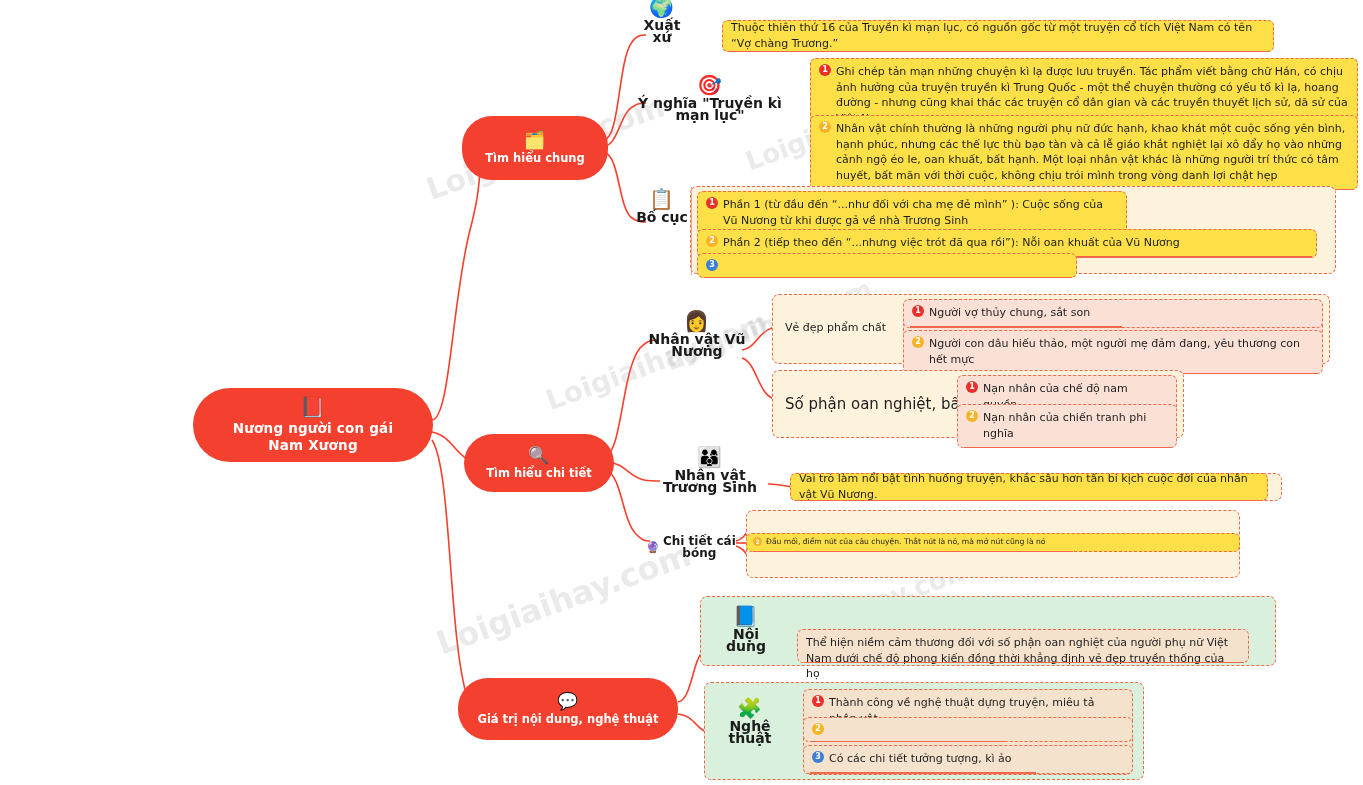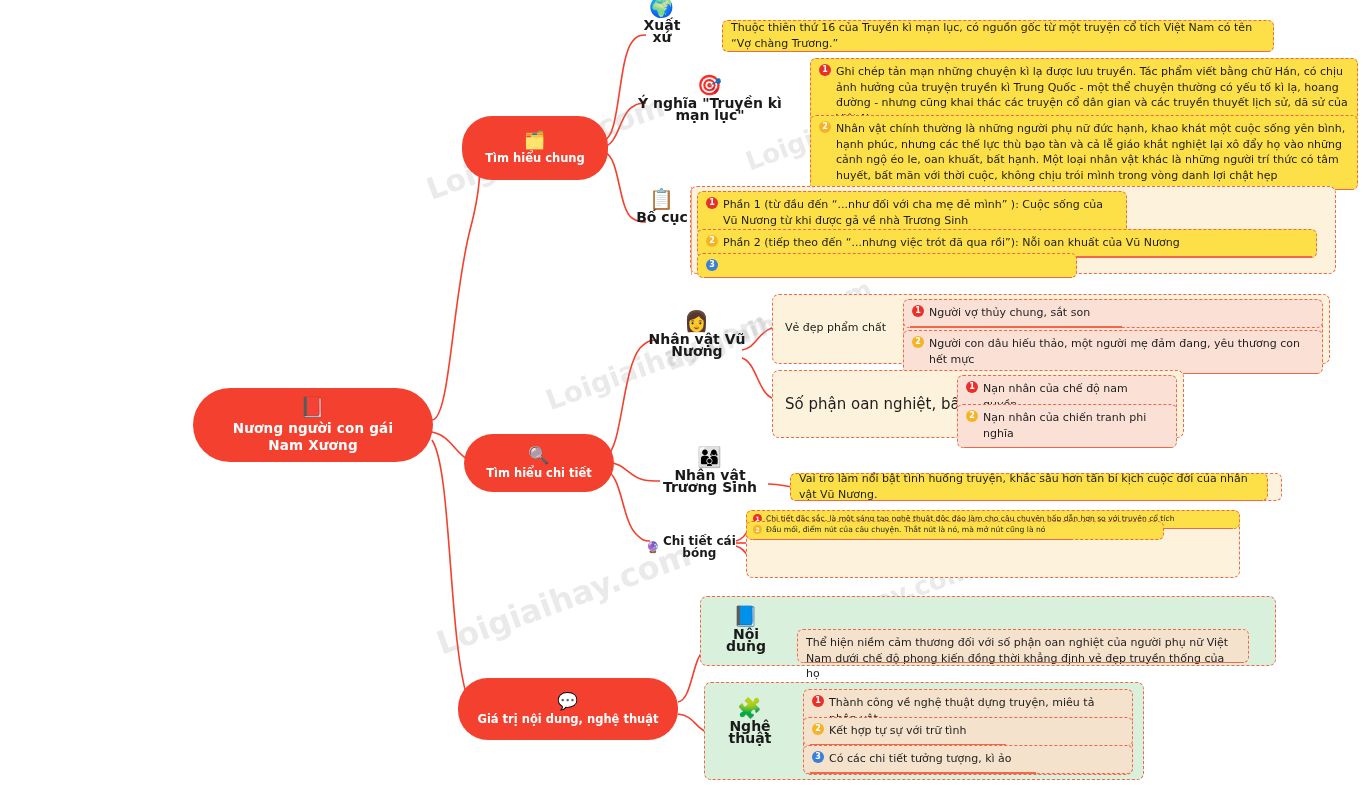--- a/index.html
+++ b/index.html
@@ -278,38 +278,33 @@
         <span class="txt">Nạn nhân của chiến tranh phi nghĩa</span>
         <div class="underline" style="width:208px;"></div>
       </div>
     </div>
   </div>
 
   <div class="leaf-label" style="left:652px; top:446px; width:116px;">
     <div class="ll-icon">👨‍👩‍👦</div>
     <div class="ll-text">Nhân vật Trương Sinh</div>
   </div>
-  <div class="panel" style="left:790px; top:473px; width:492px; height:28px;border-radius:6px;">
+  <div class="panel" style="left:790px; top:473px; width:492px; height:28px;">
     <div class="row" style="position:absolute; left:-1px; top:-1px; width:478px; height:28px; display:flex; align-items:center;">
       <span class="txt">Vai trò làm nổi bật tình huống truyện, khắc sâu hơn tấn bi kịch cuộc đời của nhân vật Vũ Nương.</span>
       <div class="underline" style="width:466px;"></div>
     </div>
   </div>
 
   <div class="leaf-label inline tiny" style="left:646px; top:535px; width:90px;">
     <div class="ll-icon">🔮</div>
     <div class="ll-text">Chi tiết cái bóng</div>
   </div>
   <div class="panel" style="left:746px; top:510px; width:494px; height:68px;">
-    <div class="row small rowflex" style="position:absolute; left:-1px; top:-1px; width:494px;">
-      <span class="num n1 small">1</span>
-      <span class="txt">Chi tiết đặc sắc, là một sáng tạo nghệ thuật độc đáo làm cho câu chuyện hấp dẫn hơn so với truyện cổ tích</span>
-      <div class="underline" style="width:480px;"></div>
-    </div>
-    <div class="row small rowflex" style="position:absolute; left:-1px; top:10px; width:418px;">
+    <div class="row small rowflex" style="position:absolute; left:-1px; top:22px; width:494px;">
       <span class="num n2 small">2</span>
       <span class="txt">Đầu mối, điểm nút của câu chuyện. Thắt nút là nó, mà mở nút cũng là nó</span>
       <div class="underline" style="width:320px;"></div>
     </div>
   </div>
 
   <div class="branch-node" style="left:458px; top:678px; width:220px; height:62px;">
     <div class="bn-icon">💬</div>
     <div>Giá trị nội dung, nghệ thuật</div>
   </div>
@@ -331,21 +326,20 @@
       <div class="ll-text">Nghệ thuật</div>
     </div>
     <div class="panel" style="left:98px; top:6px; width:330px; height:86px; background:#f5e2cd;">
       <div class="row beige rowflex" style="position:absolute; left:-1px; top:-1px; width:330px;">
         <span class="num n1">1</span>
         <span class="txt">Thành công về nghệ thuật dựng truyện, miêu tả nhân vật</span>
         <div class="underline" style="width:318px;"></div>
       </div>
       <div class="row beige rowflex" style="position:absolute; left:-1px; top:27px; width:330px;">
         <span class="num n2">2</span>
-        <span class="txt">Kết hợp tự sự với trữ tình</span>
         <div class="underline" style="width:196px;"></div>
       </div>
       <div class="row beige rowflex" style="position:absolute; left:-1px; top:55px; width:330px;">
         <span class="num n3">3</span>
         <span class="txt">Có các chi tiết tưởng tượng, kì ảo</span>
         <div class="underline" style="width:226px;"></div>
       </div>
     </div>
   </div>
 

